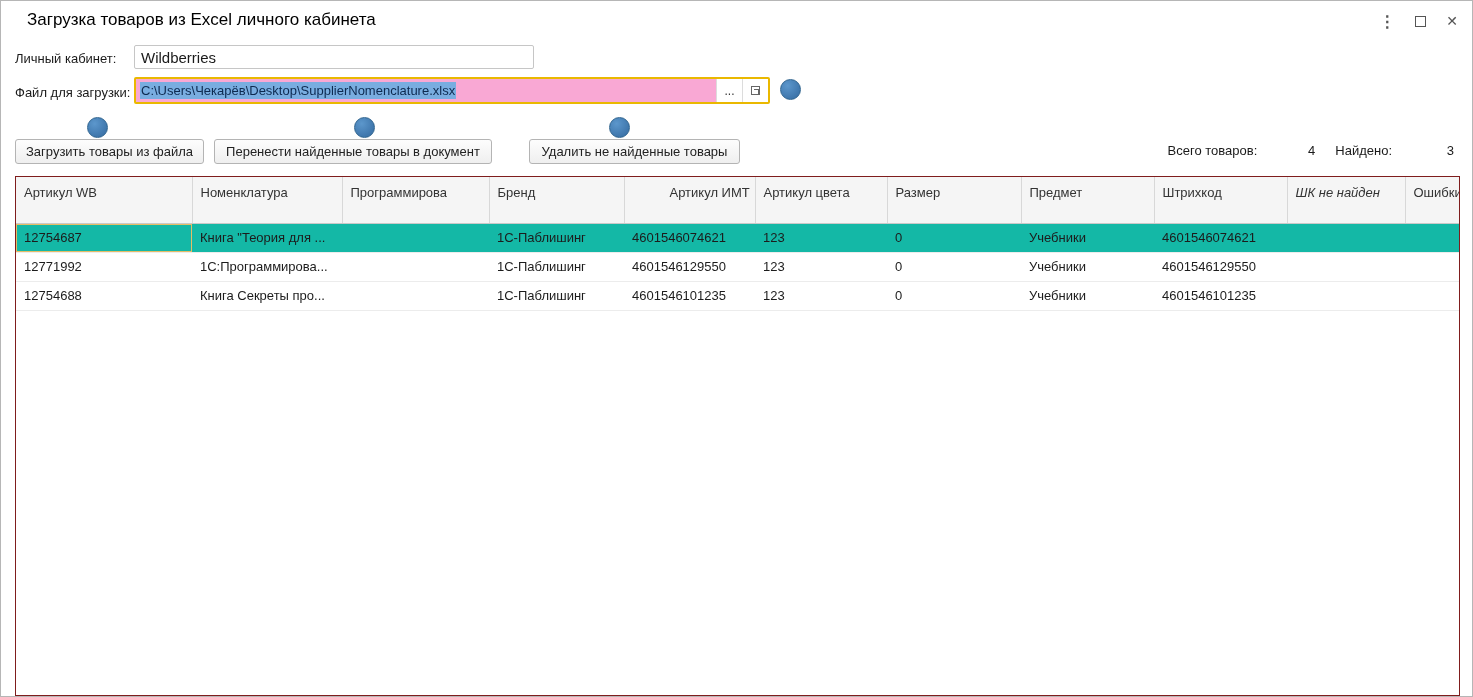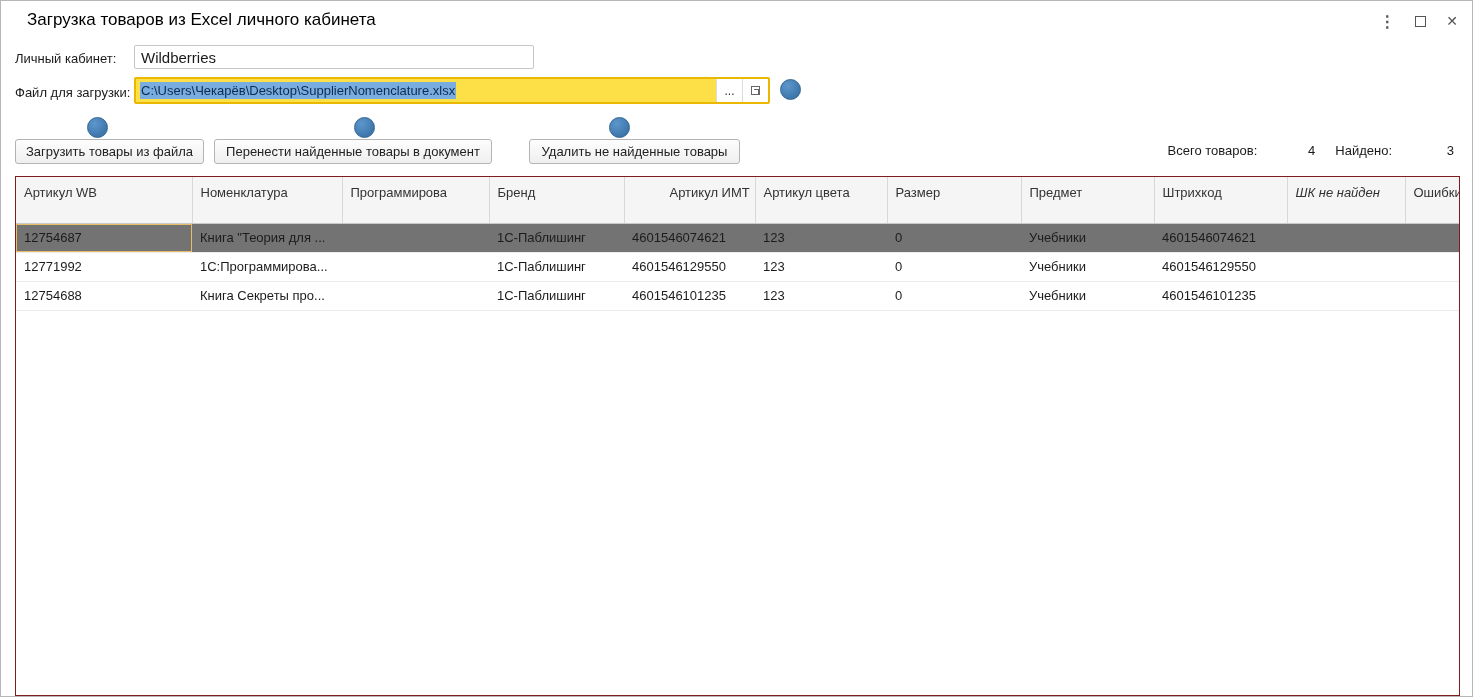--- a/index.html
+++ b/index.html
@@ -39,21 +39,21 @@
     border: 1px solid #c6c6c6; border-radius: 2px;
     padding: 0 6px; font-family: inherit; font-size: 15px; color: #1a1a1a;
     outline: none; background: #fff;
   }
 
   .file-group {
     position: absolute; left: 133px; top: 76px;
     width: 636px; height: 27px;
     display: flex; align-items: stretch;
     border: 2px solid #eab800; border-radius: 2px;
-    background: #fde047;
+    background: #f9a8d4;
   }
   .file-field {
     flex: 1; display: flex; align-items: center;
     padding: 0 4px; overflow: hidden; white-space: nowrap;
   }
   .selected-text {
     background: #79ade0; color: #0d2a50;
     padding: 1px 1px;
   }
   .mini-btn {
@@ -119,21 +119,21 @@
     padding: 8px 8px 0 8px; text-align: left;
     font-weight: normal; color: #333;
     white-space: nowrap; overflow: hidden;
   }
   th:last-child { border-right: none; }
   td {
     height: 29px; padding: 0 8px;
     border-bottom: 1px solid #ececec;
     color: #1c1c1c; white-space: nowrap; overflow: hidden;
   }
-  tr.selected td { background: #737373; }
+  tr.selected td { background: #14b8a6; }
   td.current { background: #ffe49b; box-shadow: inset 0 0 0 1px #e5bd66; }
 </style>
 </head>
 <body>
 
 <div class="window-title">Загрузка товаров из Excel личного кабинета</div>
 <div class="win-controls">
   <span class="ctrl menu">⋮</span>
   <span class="ctrl">
       <span class="maxbox"></span>

